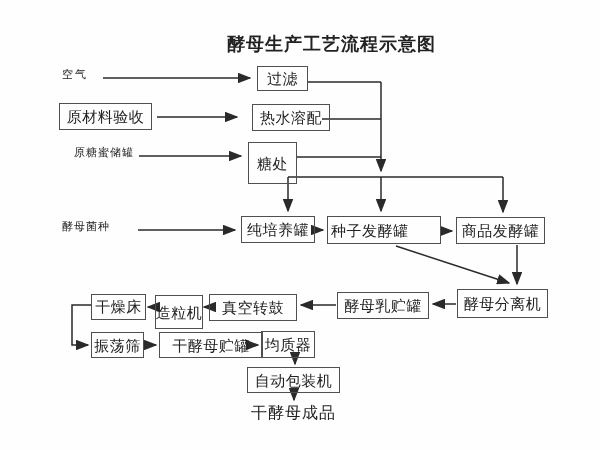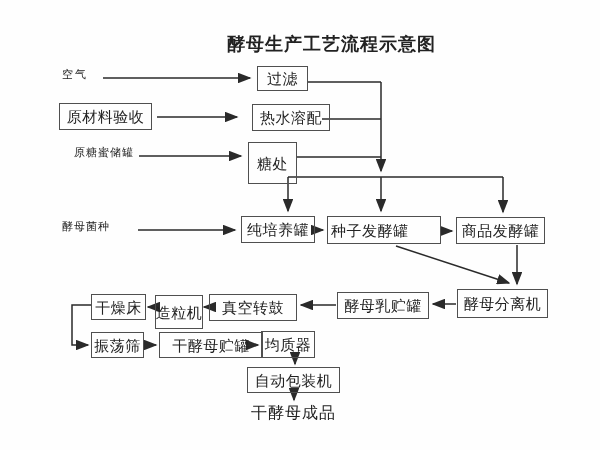--- a/index.html
+++ b/index.html
@@ -125,19 +125,19 @@
   <div class="node" style="left:59px;top:103px;width:93px;height:27px;">原材料验收</div>
   <div class="node" style="left:244px;top:104px;width:78px;height:27px;margin-left:8px;">热水溶配</div>
   <div class="node" style="left:248px;top:142px;width:49px;height:42px;">糖处</div>
   <div class="node" style="left:241px;top:216px;width:74px;height:27px;">纯培养罐</div>
   <div class="node align-left" style="left:327px;top:216px;width:114px;height:28px;">种子发酵罐</div>
   <div class="node" style="left:456px;top:217px;width:89px;height:27px;">商品发酵罐</div>
   <div class="node" style="left:457px;top:289px;width:91px;height:29px;">酵母分离机</div>
   <div class="node" style="left:209px;top:294px;width:88px;height:27px;">真空转鼓</div>
   <div class="node" style="left:337px;top:292px;width:92px;height:27px;">酵母乳贮罐</div>
   <div class="node" style="left:155px;top:295px;width:48px;height:34px;">造粒机</div>
-  <div class="node" style="left:91px;top:294px;width:55px;height:26px;">干燥床</div>
+  <div class="node" style="left:91px;top:294px;width:55px;height:26px;font-family:Liberation Serif, serif;">干燥床</div>
   <div class="node" style="left:91px;top:332px;width:53px;height:26px;">振荡筛</div>
   <div class="node" style="left:159px;top:332px;width:104px;height:26px;">干酵母贮罐</div>
   <div class="node" style="left:261px;top:331px;width:54px;height:27px;">均质器</div>
   <div class="node" style="left:247px;top:367px;width:93px;height:26px;">自动包装机</div>
 
 </div>
 
 </body></html>

